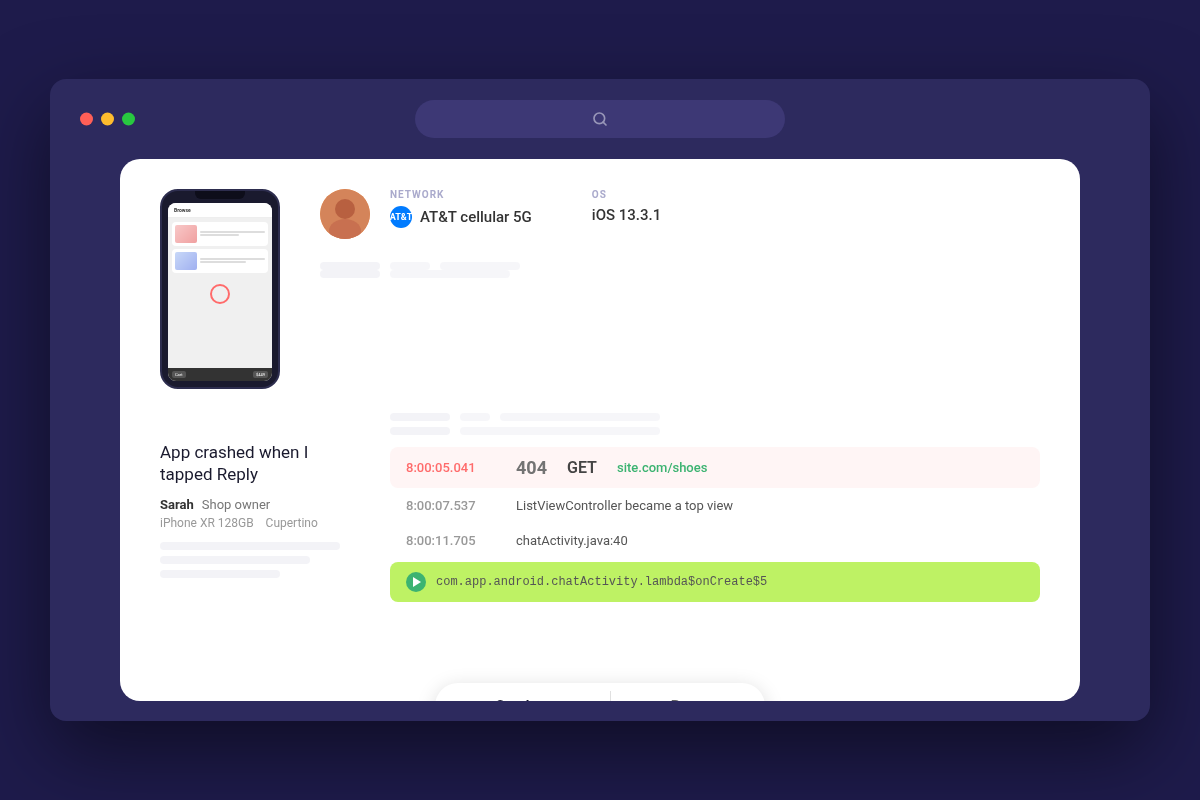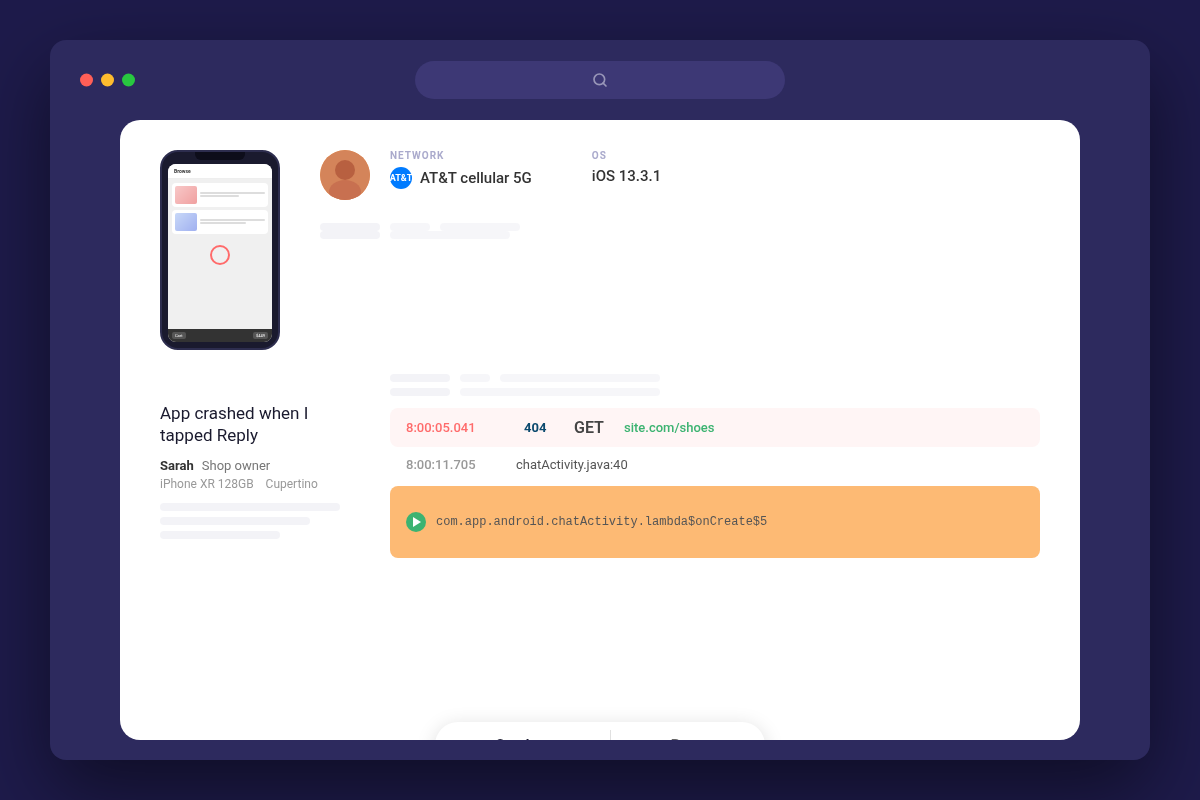--- a/index.html
+++ b/index.html
@@ -10,21 +10,21 @@
       background: #1e1b4b;
       display: flex;
       align-items: center;
       justify-content: center;
       font-family: -apple-system, BlinkMacSystemFont, 'Segoe UI', Roboto, sans-serif;
       overflow: hidden;
     }
 
     .mac-window {
       width: 1100px;
-      height: 720px;
+      height: 642px;
       background: #2d2a5e;
       border-radius: 16px;
       position: relative;
       box-shadow: 0 30px 80px rgba(0,0,0,0.5);
       display: flex;
       flex-direction: column;
       align-items: center;
     }
 
     
@@ -401,25 +401,24 @@
       color: #999;
       font-weight: 500;
       min-width: 90px;
     }
 
     .event-row.error .event-time {
       color: #ff6b6b;
     }
 
     .event-status {
-      font-size: 13px;
+      font-size: 18px;
       font-weight: 700;
-      color: #0c4a6e;
+      color: #737373;
       min-width: 30px;
-      margin-left: 8px;
     }
 
     .event-method {
       font-size: 16px;
       font-weight: 600;
       color: #444;
       min-width: 30px;
     }
 
     .event-url {
@@ -431,22 +430,22 @@
     .event-desc {
       font-size: 13px;
       color: #555;
     }
 
     
     .stack-row {
       display: flex;
       align-items: center;
       gap: 10px;
-      padding: 26px 16px;
-      background: #fdba74;
+      padding: 10px 16px;
+      background: #bef264;
       border-radius: 8px;
       margin-top: 4px;
     }
 
     .play-icon {
       width: 20px;
       height: 20px;
       background: #3cb371;
       border-radius: 50%;
       display: flex;
@@ -665,20 +664,24 @@
 
           <div class="timeline-events">
 
             <div class="event-row error">
               <span class="event-time">8:00:05.041</span>
               <span class="event-status">404</span>
               <span class="event-method">GET</span>
               <span class="event-url">site.com/shoes</span>
             </div>
 
+            <div class="event-row normal">
+              <span class="event-time">8:00:07.537</span>
+              <span class="event-desc">ListViewController became a top view</span>
+            </div>
 
             <div class="event-row normal">
               <span class="event-time">8:00:11.705</span>
               <span class="event-desc">chatActivity.java:40</span>
             </div>
 
             <div class="stack-row">
               <div class="play-icon">
                 <div class="play-triangle"></div>
               </div>

